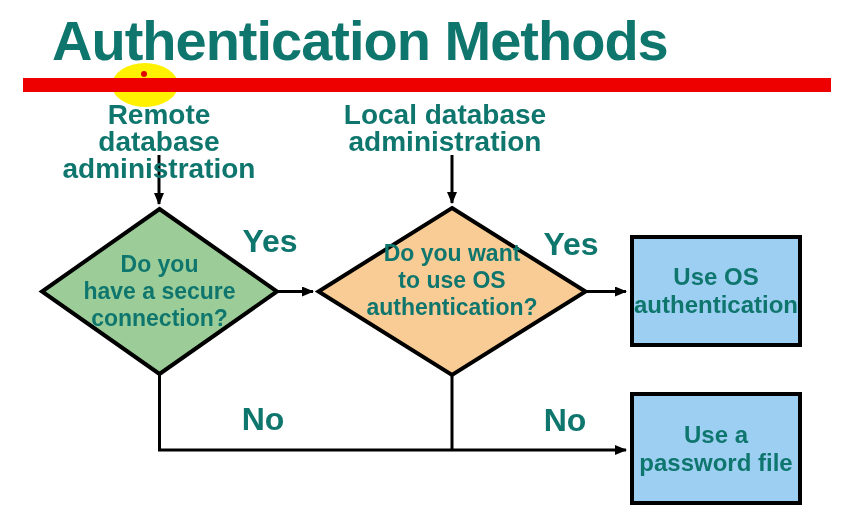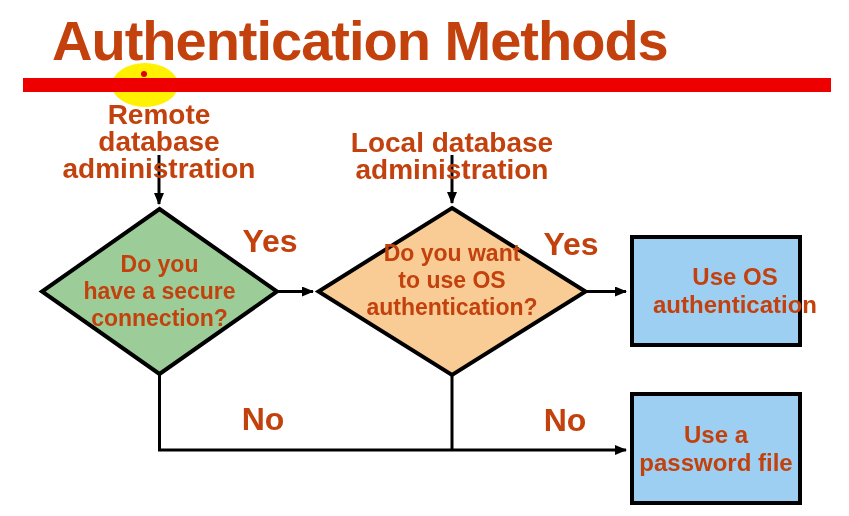--- a/index.html
+++ b/index.html
@@ -3,21 +3,21 @@
 <meta charset="utf-8">
 <style>
   html, body { margin: 0; padding: 0; background: #fff; }
   .stage {
     position: relative;
     width: 849px;
     height: 516px;
     background: #ffffff;
     overflow: hidden;
     font-family: "Liberation Sans", sans-serif;
-    color: #c2410c;
+    color: #0f766e;
   }
   svg.layer {
     position: absolute;
     left: 0; top: 0;
     width: 849px; height: 516px;
   }
   .txt {
     position: absolute;
     font-weight: bold;
     text-align: center;
@@ -82,36 +82,36 @@
 
     <rect x="632" y="237" width="168" height="108" stroke="#000" stroke-width="4" fill="#9DCFF3"></rect>
     <rect x="632" y="394" width="168" height="109" stroke="#000" stroke-width="4" fill="#9DCFF3"></rect>
   </svg>
 
   <div class="page-title">Authentication Methods</div>
 
   <div class="txt entry-label" style="left:44px;">Remote database
 administration</div>
 
-  <div class="txt entry-label" style="left:337px;margin-top:28px;">Local database
+  <div class="txt entry-label" style="left:330px;">Local database
 administration</div>
 
   <div class="flexcenter diamond-text" style="left:42px; top:209px; width:235px; height:165px;text-align:center;">
     <span class="inner">Do you
 have a secure
 connection?</span>
   </div>
 
   <div class="flexcenter diamond-text" style="left:318px; top:197px; width:268px; height:167px;">
     <span class="inner">Do you want
 to use OS
 authentication?</span>
   </div>
 
-  <div class="flexcenter box-text" style="left:630px; top:235px; width:172px; height:112px;margin-left:19px;">
+  <div class="flexcenter box-text" style="left:630px; top:235px; width:172px; height:112px;">
     <span class="inner">Use OS
 authentication</span>
   </div>
 
   <div class="flexcenter box-text" style="left:630px; top:392px; width:172px; height:113px;border-radius:12px;">
     <span class="inner">Use a
 password file</span>
   </div>
 
   <div class="txt edge-label" style="left:240px; top:228px;">Yes</div>

